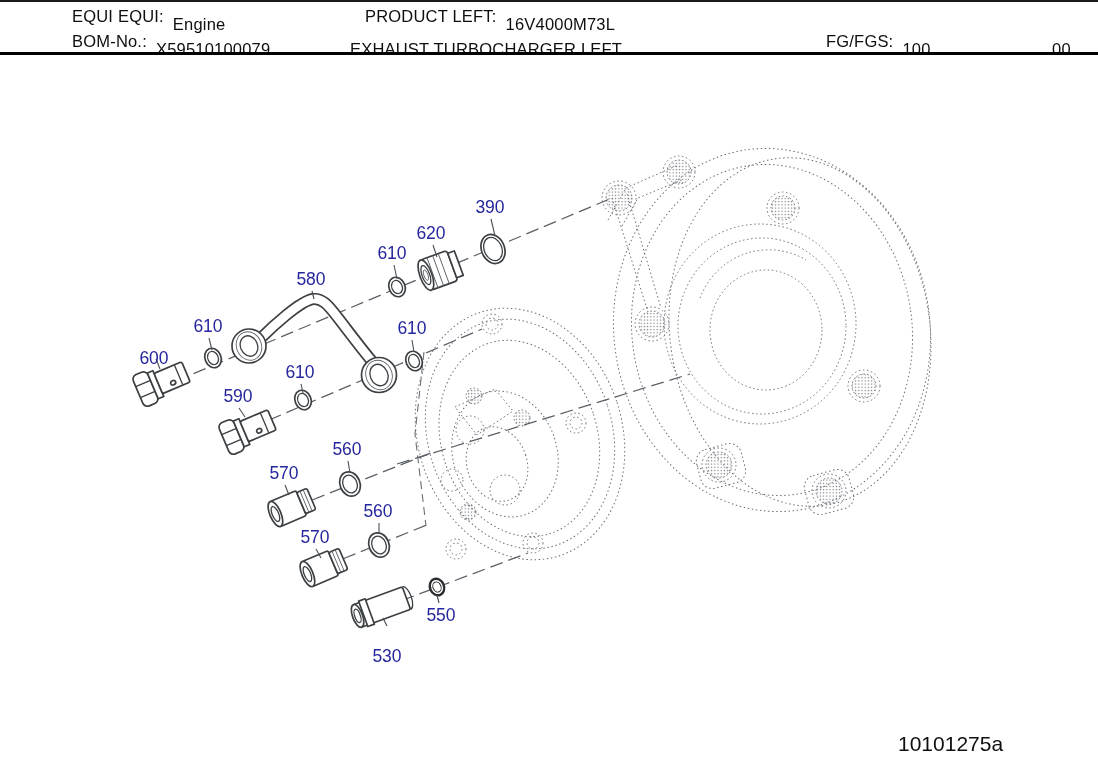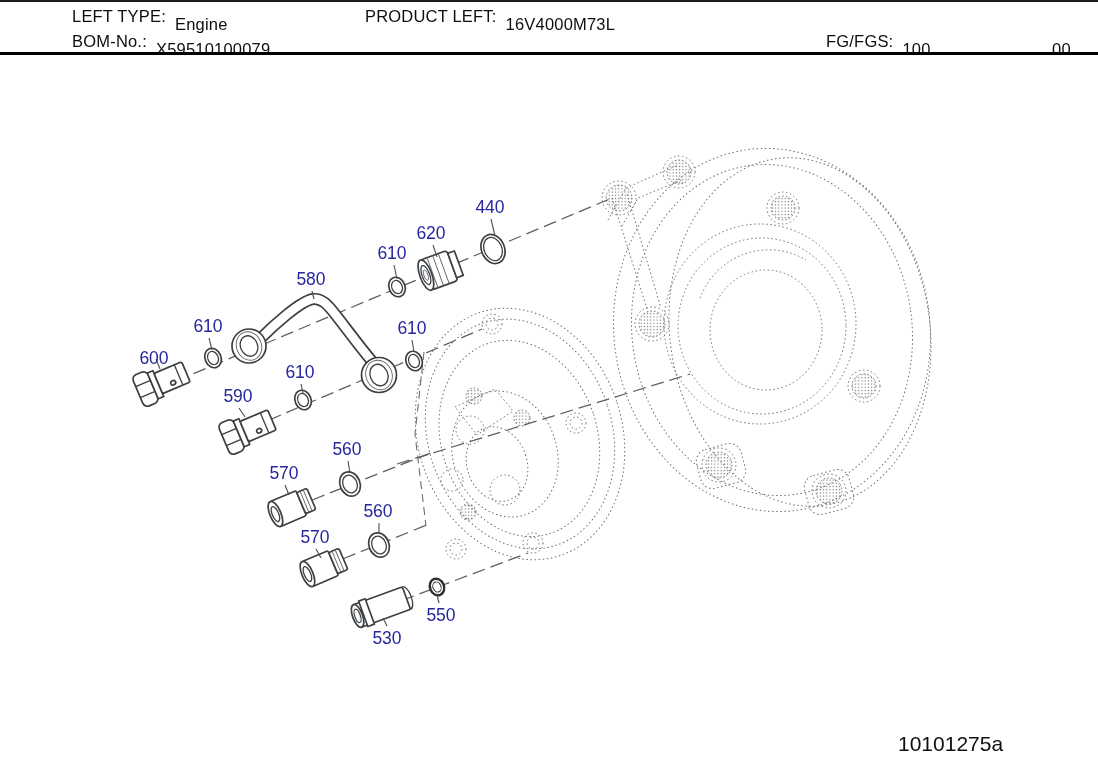--- a/index.html
+++ b/index.html
@@ -27,30 +27,33 @@
            color:#26269e;z-index:2;cursor:pointer;}
   #fig-number{position:absolute;left:898px;top:730px;font-size:21px;color:#101010;z-index:2;}
 </style>
 </head>
 <body>
 
 <div id="page">
 
   <div id="header">
     <div class="hitem" style="left:72px;top:5px">
-      <span class="hlabel">LEFT TYPE:</span>
+      <span class="hlabel">EQUI EQUI:</span>
       <span class="hval">Engine</span>
     </div>
     <div class="hitem" style="left:365px;top:5px">
       <span class="hlabel">PRODUCT LEFT:</span>
       <span class="hval">16V4000M73L</span>
     </div>
     <div class="hitem" style="left:72px;top:30px">
       <span class="hlabel">BOM-No.:</span>
       <span class="hval">X59510100079</span>
+    </div>
+    <div class="hitem" style="left:350px;top:30px">
+      <span class="hval">EXHAUST TURBOCHARGER LEFT</span>
     </div>
     <div class="hitem" style="left:826px;top:30px">
       <span class="hlabel">FG/FGS:</span>
       <span class="hval">100</span>
     </div>
     <div class="hitem" style="left:1052px;top:30px">
       <span class="hval">00</span>
     </div>
     <div id="header-rule"></div>
   </div>
@@ -247,30 +250,30 @@
       <line class="leader" x1="239" y1="406" x2="245" y2="415"></line>
       <line class="leader" x1="348" y1="459" x2="350" y2="471"></line>
       <line class="leader" x1="285" y1="483" x2="289" y2="493"></line>
       <line class="leader" x1="379" y1="521" x2="379" y2="532"></line>
       <line class="leader" x1="316" y1="547" x2="321" y2="556"></line>
       <line class="leader" x1="439" y1="601" x2="437" y2="593"></line>
       <line class="leader" x1="387" y1="624" x2="383" y2="616"></line>
     </g>
   </svg>
 
-  <div class="callout" style="left:468px;top:195px">440</div>
+  <div class="callout" style="left:468px;top:195px">390</div>
   <div class="callout" style="left:409px;top:221px">620</div>
   <div class="callout" style="left:370px;top:241px">610</div>
   <div class="callout" style="left:289px;top:267px">580</div>
   <div class="callout" style="left:186px;top:314px">610</div>
   <div class="callout" style="left:132px;top:346px">600</div>
   <div class="callout" style="left:390px;top:316px">610</div>
   <div class="callout" style="left:278px;top:360px">610</div>
   <div class="callout" style="left:216px;top:384px">590</div>
   <div class="callout" style="left:325px;top:437px">560</div>
   <div class="callout" style="left:262px;top:461px">570</div>
   <div class="callout" style="left:356px;top:499px">560</div>
   <div class="callout" style="left:293px;top:525px">570</div>
   <div class="callout" style="left:419px;top:603px">550</div>
-  <div class="callout" style="left:365px;top:626px">530</div>
+  <div class="callout" style="left:365px;top:644px">530</div>
 
   <div id="fig-number">10101275a</div>
 </div>
 
 </body></html>

